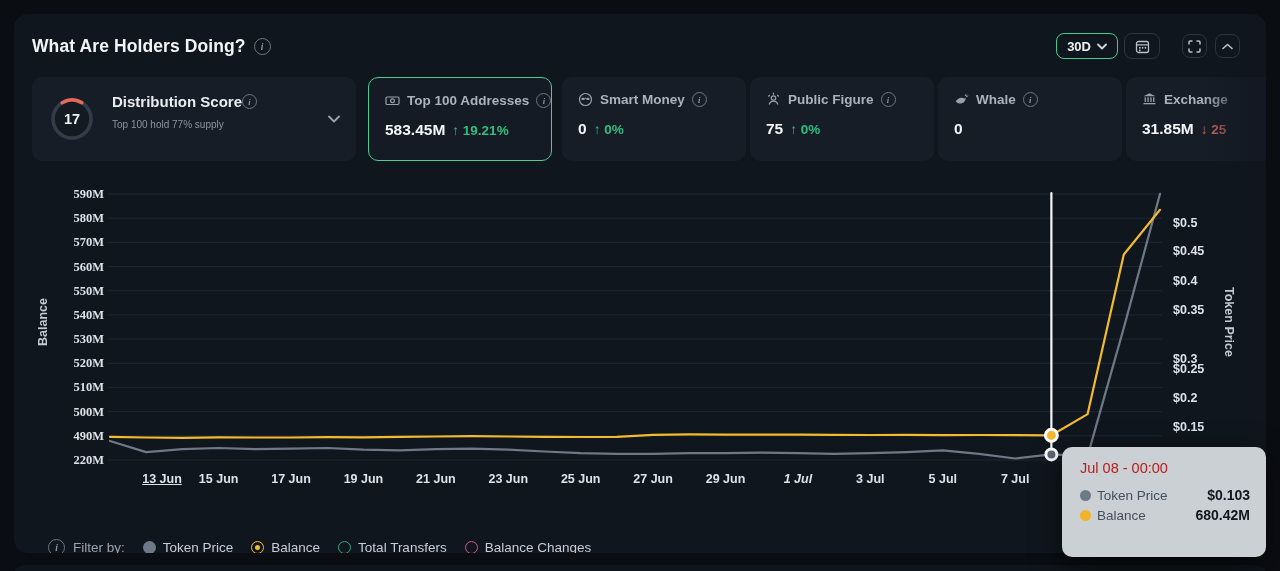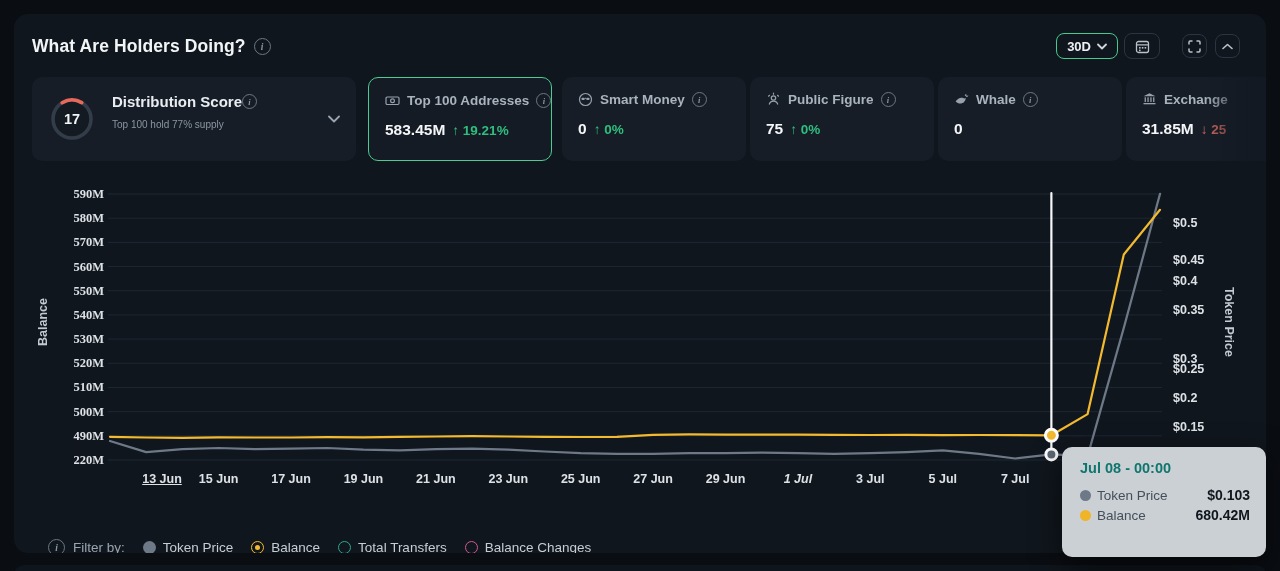--- a/index.html
+++ b/index.html
@@ -57,21 +57,21 @@
   .legend-item{display:flex;align-items:center;gap:7px;font-size:13.5px;color:#c6cdd5;cursor:pointer;}
   .ldot{width:13px;height:13px;border-radius:50%;box-sizing:border-box;position:relative;flex:0 0 auto;}
   .ldot.solid{}
   .ldot.ring{border:1.6px solid;}
   .ldot.selected{border:1.6px solid;}
   .ldot.selected::after{content:"";position:absolute;left:2.4px;top:2.4px;width:5.2px;height:5.2px;border-radius:50%;background:inherit;}
   .ldot.selected .ldot-inner{position:absolute;left:2.6px;top:2.6px;width:5px;height:5px;border-radius:50%;}
 
   
   .tooltip{position:absolute;left:1062px;top:447px;width:204px;height:110px;background:#cbd0d5;border-radius:10px;box-shadow:0 10px 30px rgba(0,0,0,.55);z-index:5;box-sizing:border-box;padding:13px 16px 12px 18px;}
-  .tt-title{font-size:14.5px;font-weight:700;color:#0f766e;margin-bottom:9px;}
+  .tt-title{font-size:14.5px;font-weight:400;color:#b91c1c;margin-bottom:9px;}
   .tt-row{display:grid;grid-template-columns:17px 1fr auto;align-items:center;height:20px;}
   .tt-dot{width:11px;height:11px;border-radius:50%;}
   .tt-label{font-size:13.5px;color:#454f5a;}
   .tt-val{font-size:14px;font-weight:700;color:#10161d;text-align:right;}
 
   
   .bottom-panel{position:absolute;left:14px;top:565px;width:1252px;height:10px;background:#0f151c;border-radius:10px 10px 0 0;}
 </style>
 </head>
 <body>
@@ -293,21 +293,21 @@
       <div class="tick r" style="left: 38px; width: 66px; top: 258.545px;">560M</div>
       <div class="tick r" style="left: 38px; width: 66px; top: 282.727px;">550M</div>
       <div class="tick r" style="left: 38px; width: 66px; top: 306.909px;">540M</div>
       <div class="tick r" style="left: 38px; width: 66px; top: 331.091px;">530M</div>
       <div class="tick r" style="left: 38px; width: 66px; top: 355.273px;">520M</div>
       <div class="tick r" style="left: 38px; width: 66px; top: 379.455px;">510M</div>
       <div class="tick r" style="left: 38px; width: 66px; top: 403.636px;">500M</div>
       <div class="tick r" style="left: 38px; width: 66px; top: 427.818px;">490M</div>
       <div class="tick r" style="left: 38px; width: 66px; top: 452px;">220M</div>
       <div class="tick" style="left: 1173px; top: 215px;">$0.5</div>
-      <div class="tick" style="left: 1173px; top: 252px;">$0.45</div>
+      <div class="tick" style="left: 1173px; top: 243px;">$0.45</div>
       <div class="tick" style="left: 1173px; top: 273.286px;">$0.4</div>
       <div class="tick" style="left: 1173px; top: 302.429px;">$0.35</div>
       <div class="tick" style="left: 1173px; top: 331.571px; margin-top: 19px;">$0.3</div>
       <div class="tick" style="left: 1173px; top: 360.714px;">$0.25</div>
       <div class="tick" style="left: 1173px; top: 389.857px;">$0.2</div>
       <div class="tick" style="left: 1173px; top: 419px;">$0.15</div>
       <div class="tick c" style="left: 128px; width: 68px; top: 471px; text-decoration: underline;">13 Jun</div>
       <div class="tick c" style="left: 184.621px; width: 68px; top: 471px;">15 Jun</div>
       <div class="tick c" style="left: 257.034px; width: 68px; top: 471px;">17 Jun</div>
       <div class="tick c" style="left: 329.448px; width: 68px; top: 471px;">19 Jun</div>

